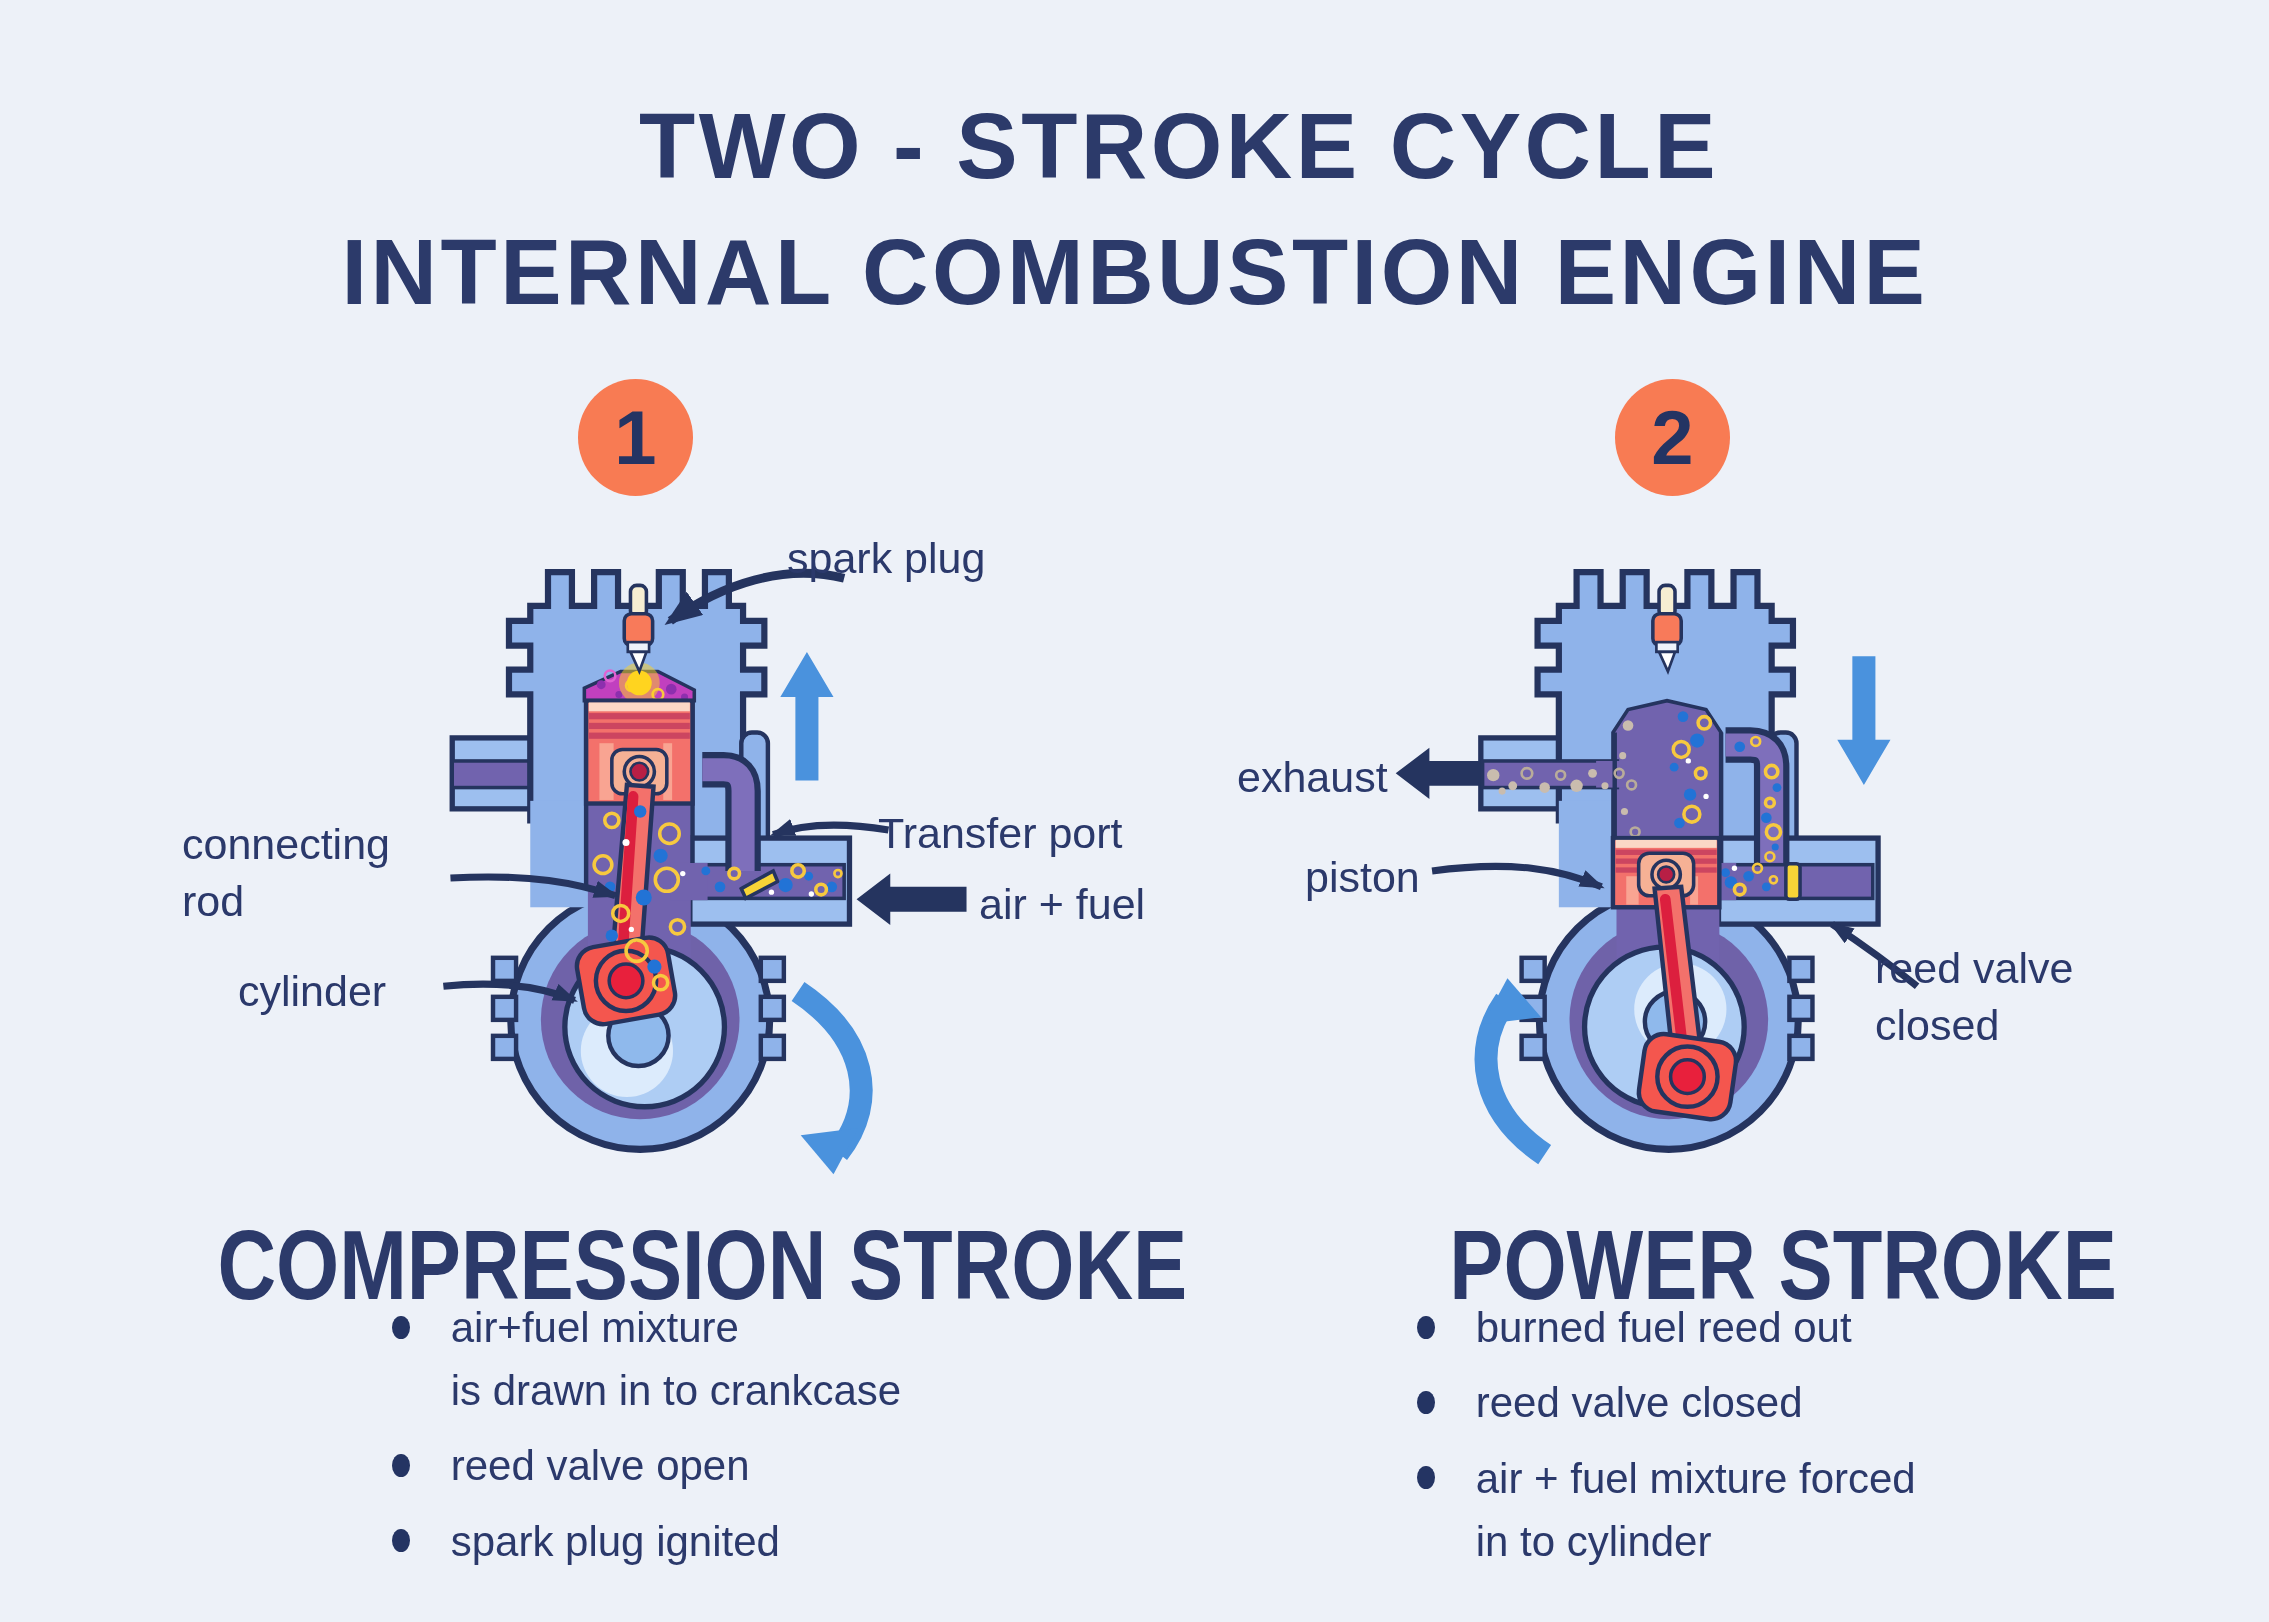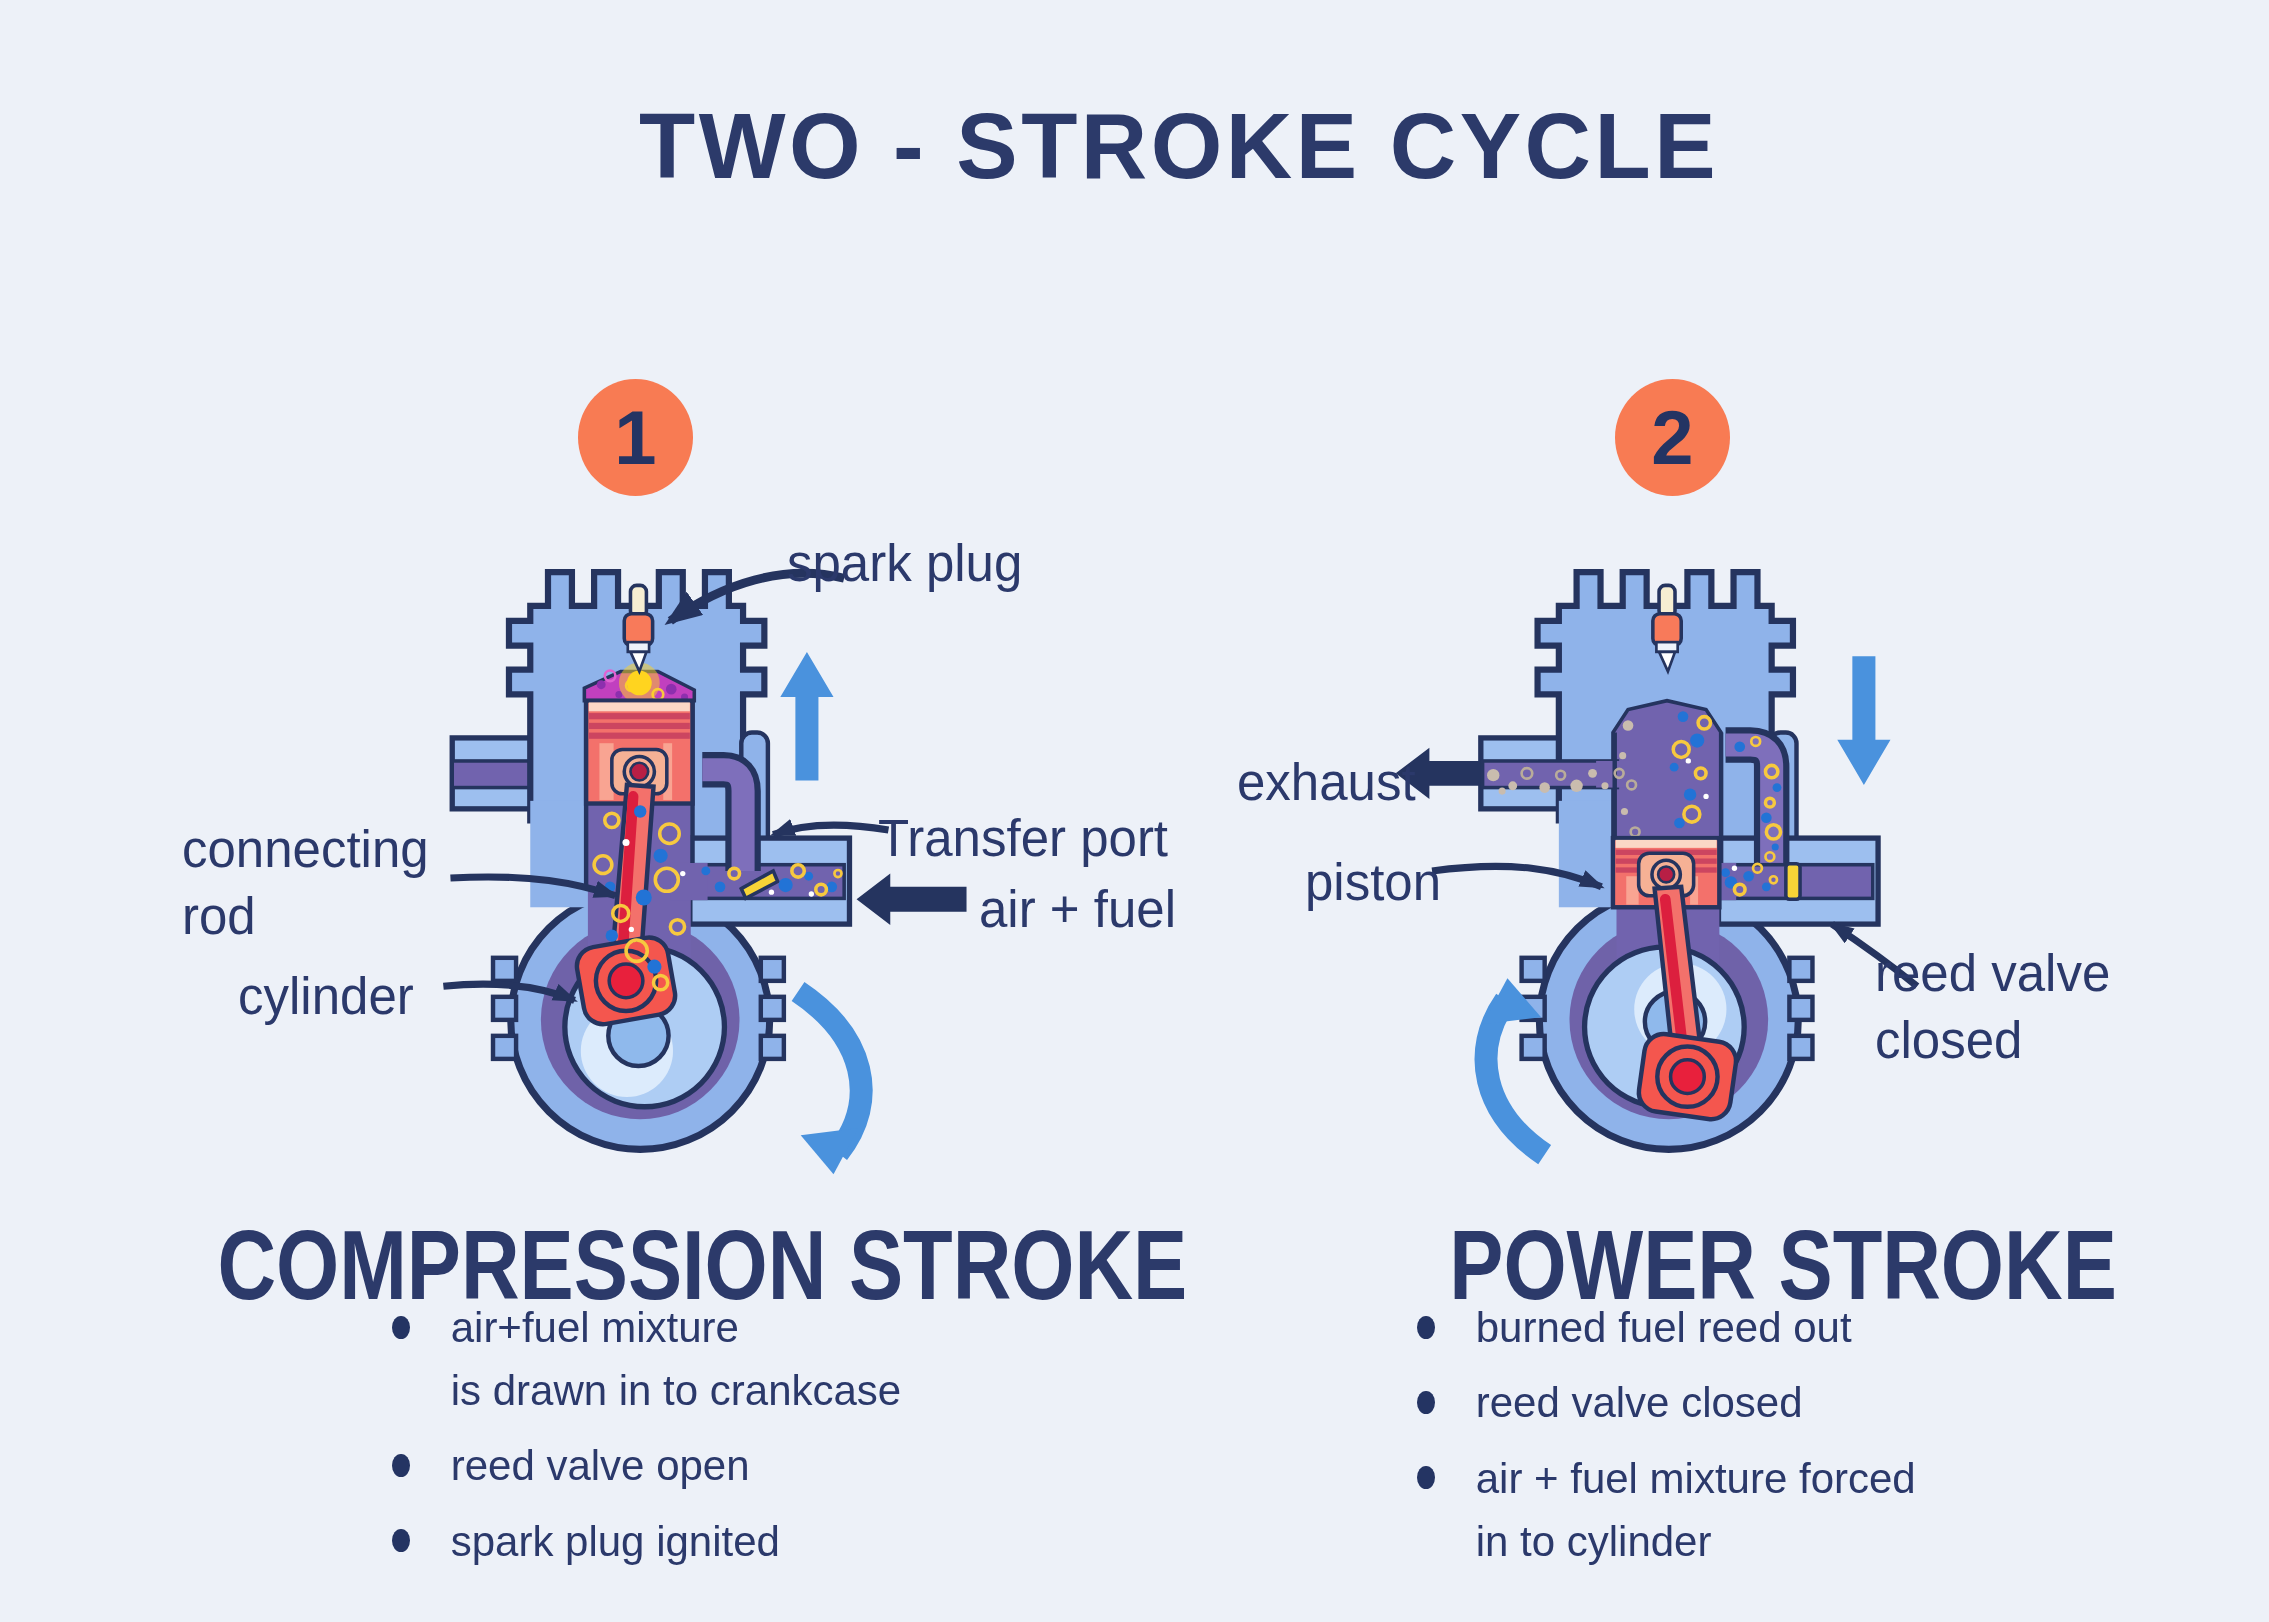--- a/index.html
+++ b/index.html
@@ -18,21 +18,21 @@
     color:#2c3a6a;white-space:nowrap;
   }
   .badge{
     width:115px;height:117px;border-radius:50%;
     background:#f87b53;
     display:flex;align-items:center;justify-content:center;
     font-size:76px;font-weight:700;color:#243463;
   }
   svg.figure{position:absolute;left:0;top:0;pointer-events:none;}
   .lbl{
-    font-size:51px;color:#2b396b;line-height:1.32;
+    font-size:43px;color:#2b396b;line-height:1.32;
     white-space:pre-line;
   }
   .lbl.center{text-align:left;}
   .heading-wrap{text-align:center;}
   .heading{
     display:inline-block;
     font-size:99px;font-weight:700;color:#2c3a6a;
     transform:scaleX(0.82);transform-origin:center;
     white-space:nowrap;letter-spacing:0px;
   }
@@ -52,20 +52,21 @@
     white-space:pre-line;
     padding-left:41px;
   }
 </style>
 </head>
 <body>
 
 <div class="page">
 
   <div class="abs title" style="top:94px;padding-left:44px;">TWO - STROKE CYCLE</div>
+  <div class="abs title" style="top:220px;">INTERNAL COMBUSTION ENGINE</div>
 
   <div class="abs badge" style="left:578px;top:379px;">
     <span>1</span>
   </div>
   <div class="abs badge" style="left:1615px;top:379px;">
     <span>2</span>
   </div>
 
   <svg class="figure" width="2270" height="1623" viewBox="0 0 2560 1830">
     <defs>

